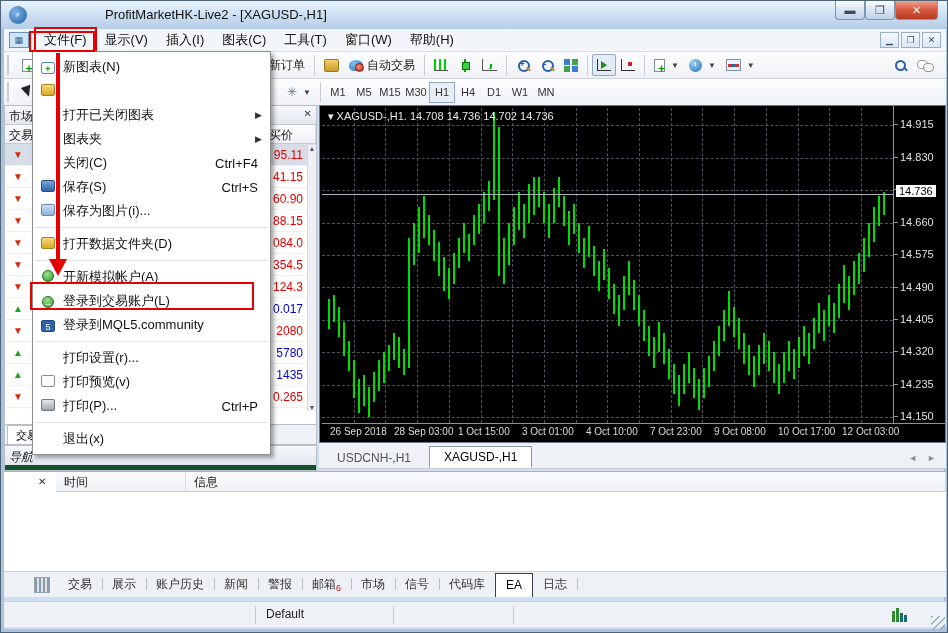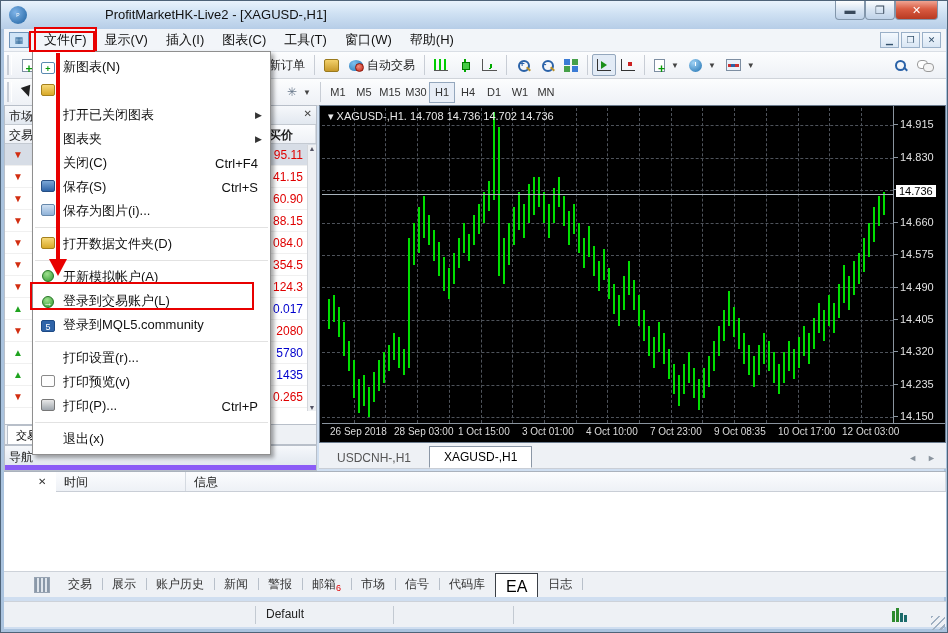--- a/index.html
+++ b/index.html
@@ -97,21 +97,21 @@
   .mw-row{height:22px;display:flex;align-items:center;border-bottom:1px solid #f0f0f0;font-size:12px;}
   .mw-row .arr{width:26px;text-align:center;font-size:10px;}
   .arr.down{color:#d22d10;} .arr.up{color:#1fa31f;}
   .mw-row .sym{width:150px;} .mw-row .sell{width:84px;text-align:right;}
   .mw-row .buy{width:40px;text-align:right;padding-right:2px;}
   .price-red{color:#e00000;} .price-blue{color:#0000cd;}
   #mw-scroll{position:absolute;right:0;top:39px;width:9px;height:266px;background:#eef0f3;border-left:1px solid #d4d7dc;
     font-size:7px;color:#556;display:flex;flex-direction:column;justify-content:space-between;align-items:center;}
   #mw-tabs{left:3px;top:424px;width:313px;height:20px;background:#eef1f5;border:1px solid #b8bfc9;border-top:none;display:flex;}
   .panel-tab{font-size:11px;padding:2px 8px;background:#fff;border:1px solid #b8bfc9;border-bottom:none;margin-left:2px;}
-  #navigator{left:3px;top:444px;width:313px;height:26px;background:#8b5cf6;border:1px solid #b8bfc9;}
+  #navigator{left:3px;top:444px;width:313px;height:26px;background:#14532d;border:1px solid #b8bfc9;font-style:italic;}
   #nav-title{font-size:12px;color:#222;padding:3px 4px;background:linear-gradient(#f6f8fb,#e2e8f0);height:19px;}
 
   
   #chartwin{left:318px;top:104px;width:627px;height:338px;background:#000;border:1px solid #6b7b8d;}
   #plot{position:absolute;left:2px;top:2px;width:571px;height:315px;overflow:hidden;}
   .hgrid{position:absolute;left:0;width:571px;border-top:1px dashed #4e535b;}
   .vgrid{position:absolute;top:0;height:315px;border-left:1px dashed #4e535b;}
   .bar{position:absolute;width:2px;background:#00dd00;}
   #cur-line{position:absolute;left:0;width:571px;height:1px;background:#aab4bd;}
   #chart-header{position:absolute;left:8px;top:4px;font-size:11px;color:#e8e8e8;}
@@ -135,21 +135,21 @@
   #term-head{position:absolute;left:52px;top:0;right:0;height:20px;background:linear-gradient(#fbfcfe,#eef1f6);
     border-bottom:1px solid #c9ced6;display:flex;}
   #term-head div{font-size:12px;color:#222;padding:2px 8px;border-right:1px solid #d5dae1;}
   #col-time{width:130px;}
   #term-tabs{left:3px;top:570px;width:942px;height:26px;background:#eef1f5;border-top:1px solid #cdd2d9;
     display:flex;align-items:center;}
   #vh-icon{width:16px;height:16px;margin:0 8px 0 30px;background:
     repeating-linear-gradient(90deg,#8a98a8 0 2px,#dfe5ec 2px 4px);border:1px solid #97a3b2;}
   .term-tab{font-size:12px;color:#333;padding:4px 10px;position:relative;}
   .term-tab .sep{position:absolute;right:-1px;top:6px;height:12px;border-right:1px solid #b8c0ca;}
-  .term-tab.active{background:#fff;border:1px solid #3a3f46;border-bottom:none;font-size:16px;color:#000;height:24px;}
+  .term-tab.active{background:#fff;border:1px solid #3a3f46;border-bottom:none;font-size:12px;color:#000;height:24px;}
   .badge{color:#e00000;font-size:9px;vertical-align:sub;}
 
   
   #statusbar{left:3px;top:600px;width:942px;height:26px;background:#eef1f5;border-top:1px solid #cdd2d9;
     display:flex;align-items:center;font-size:12px;color:#222;}
   .sb-sec{height:18px;border-right:1px solid #c3cad2;padding:1px 10px;}
   #sb1{width:252px;} #sb2{width:138px;} #sb3{width:120px;} #sb4{flex:1;border-right:none;display:flex;justify-content:flex-end;align-items:center;}
   #conn-icon{width:18px;height:14px;margin-right:26px;background:
     linear-gradient(#2e8b2e 0 0) 0 3px/3px 11px no-repeat,
     linear-gradient(#2e8b2e 0 0) 4px 0/3px 14px no-repeat,
@@ -314,21 +314,21 @@
   </div>
 
   <div id="mwatch" class="abs">
     <div id="mwatch-title">
       <span>市场报价:</span>
       <span id="mwatch-close">✕</span>
     </div>
     <div id="mwatch-cols">
       <div style="width:176px;">交易品种</div>
       <div style="width:84px;">卖价</div>
-      <div style="flex:1;font-weight:bold;">买价</div>
+      <div style="flex:1;">买价</div>
     </div>
     <div id="mw-rows">
         <div class="mw-row" style="background: rgb(215, 221, 230);">
           <span class="arr down">▼</span>
           <span class="sym"></span>
           <span class="sell"></span>
           <span class="buy price-red">95.11</span>
         </div>
         <div class="mw-row">
           <span class="arr down">▼</span>
@@ -567,21 +567,21 @@
         <div class="ptick" style="top: 304.3px;">14.150</div>
         <div id="cur-price" style="top: 78.5px;">14.736</div>
       </div>
     <div id="taxis">
         <div class="dtick" style="left: 8px;">26 Sep 2018</div>
         <div class="dtick" style="left: 72px;">28 Sep 03:00</div>
         <div class="dtick" style="left: 136px;">1 Oct 15:00</div>
         <div class="dtick" style="left: 200px;">3 Oct 01:00</div>
         <div class="dtick" style="left: 264px;">4 Oct 10:00</div>
         <div class="dtick" style="left: 328px;">7 Oct 23:00</div>
-        <div class="dtick" style="left: 392px;">9 Oct 08:35</div>
+        <div class="dtick" style="left: 392px;">9 Oct 08:00</div>
         <div class="dtick" style="left: 456px;">10 Oct 17:00</div>
         <div class="dtick" style="left: 520px;">12 Oct 03:00</div>
       </div>
   </div>
 
   <div id="charttabs" class="abs">
     <div class="ctab">USDCNH-,H1</div>
       <div class="ctab active">XAGUSD-,H1</div>
       <div id="ctab-arrows"><span>◄</span><span>►</span></div>
   </div>

